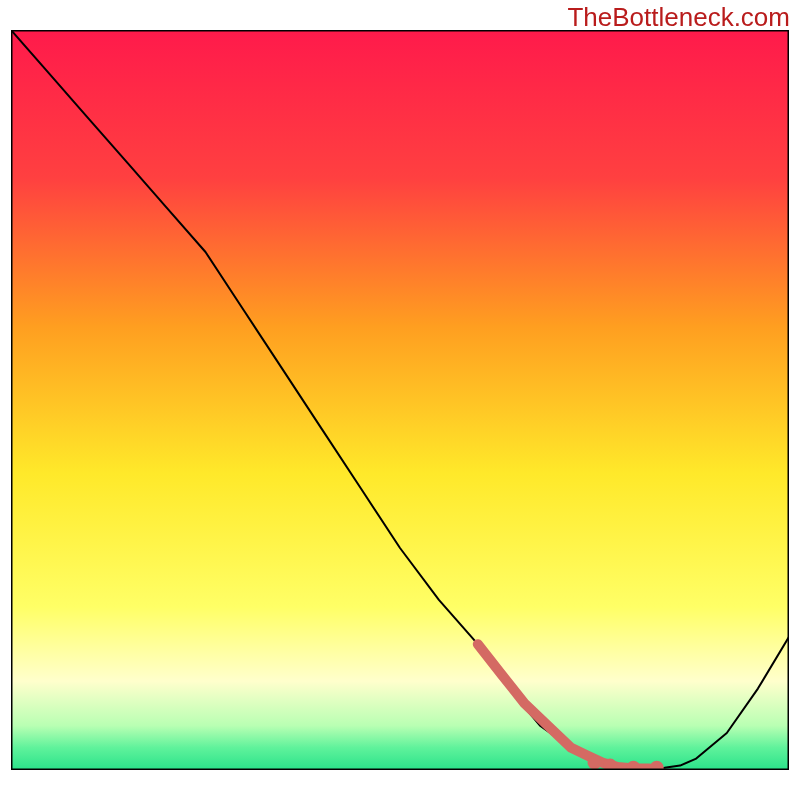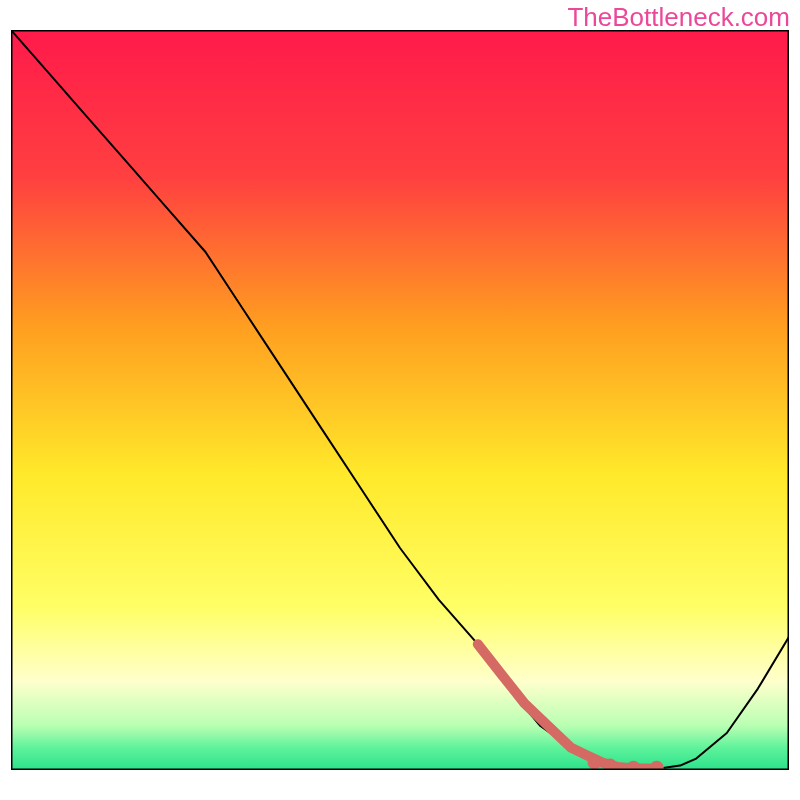--- a/index.html
+++ b/index.html
@@ -16,21 +16,21 @@
     width: 800px;
     height: 800px;
     box-sizing: border-box;
   }
   .watermark {
     position: absolute;
     top: 2px;
     right: 10px;
     font-size: 26px;
     font-weight: 500;
-    color: #ec4899;
+    color: #b91c1c;
     letter-spacing: 0px;
     z-index: 20;
   }
   .plot-wrap {
     position: absolute;
     left: 11px;
     right: 11px;
     top: 30px;
     bottom: 30px;
   }

